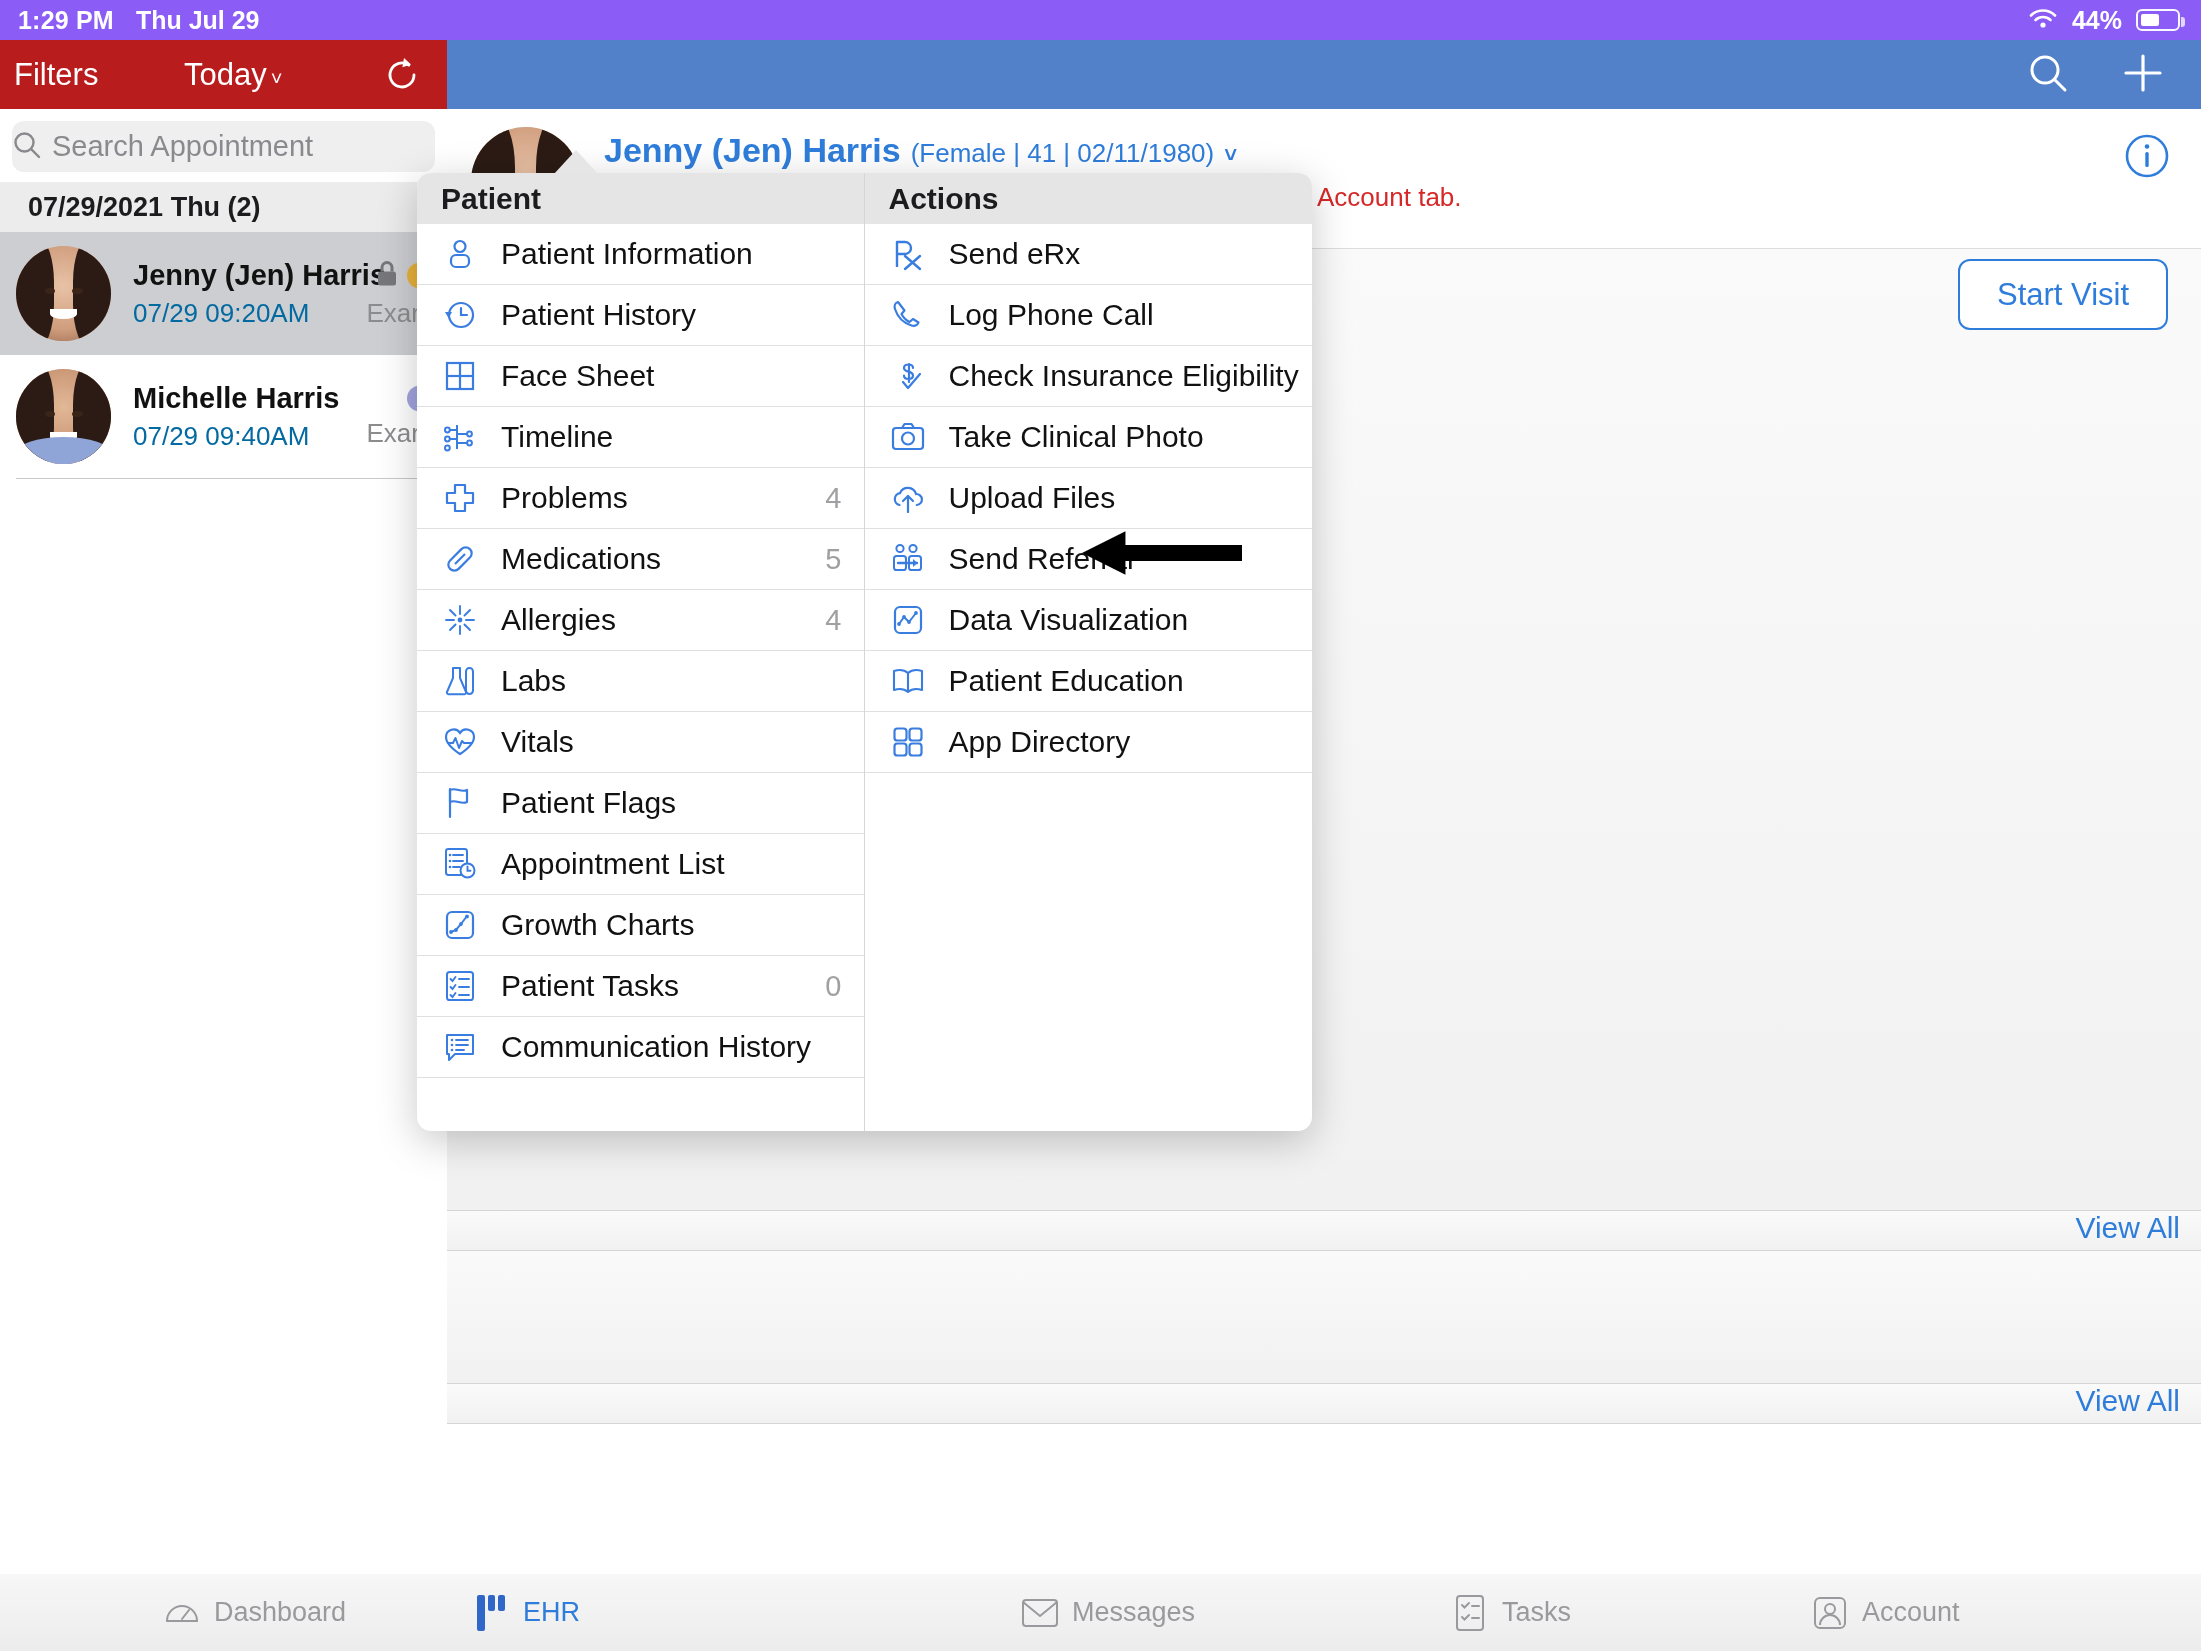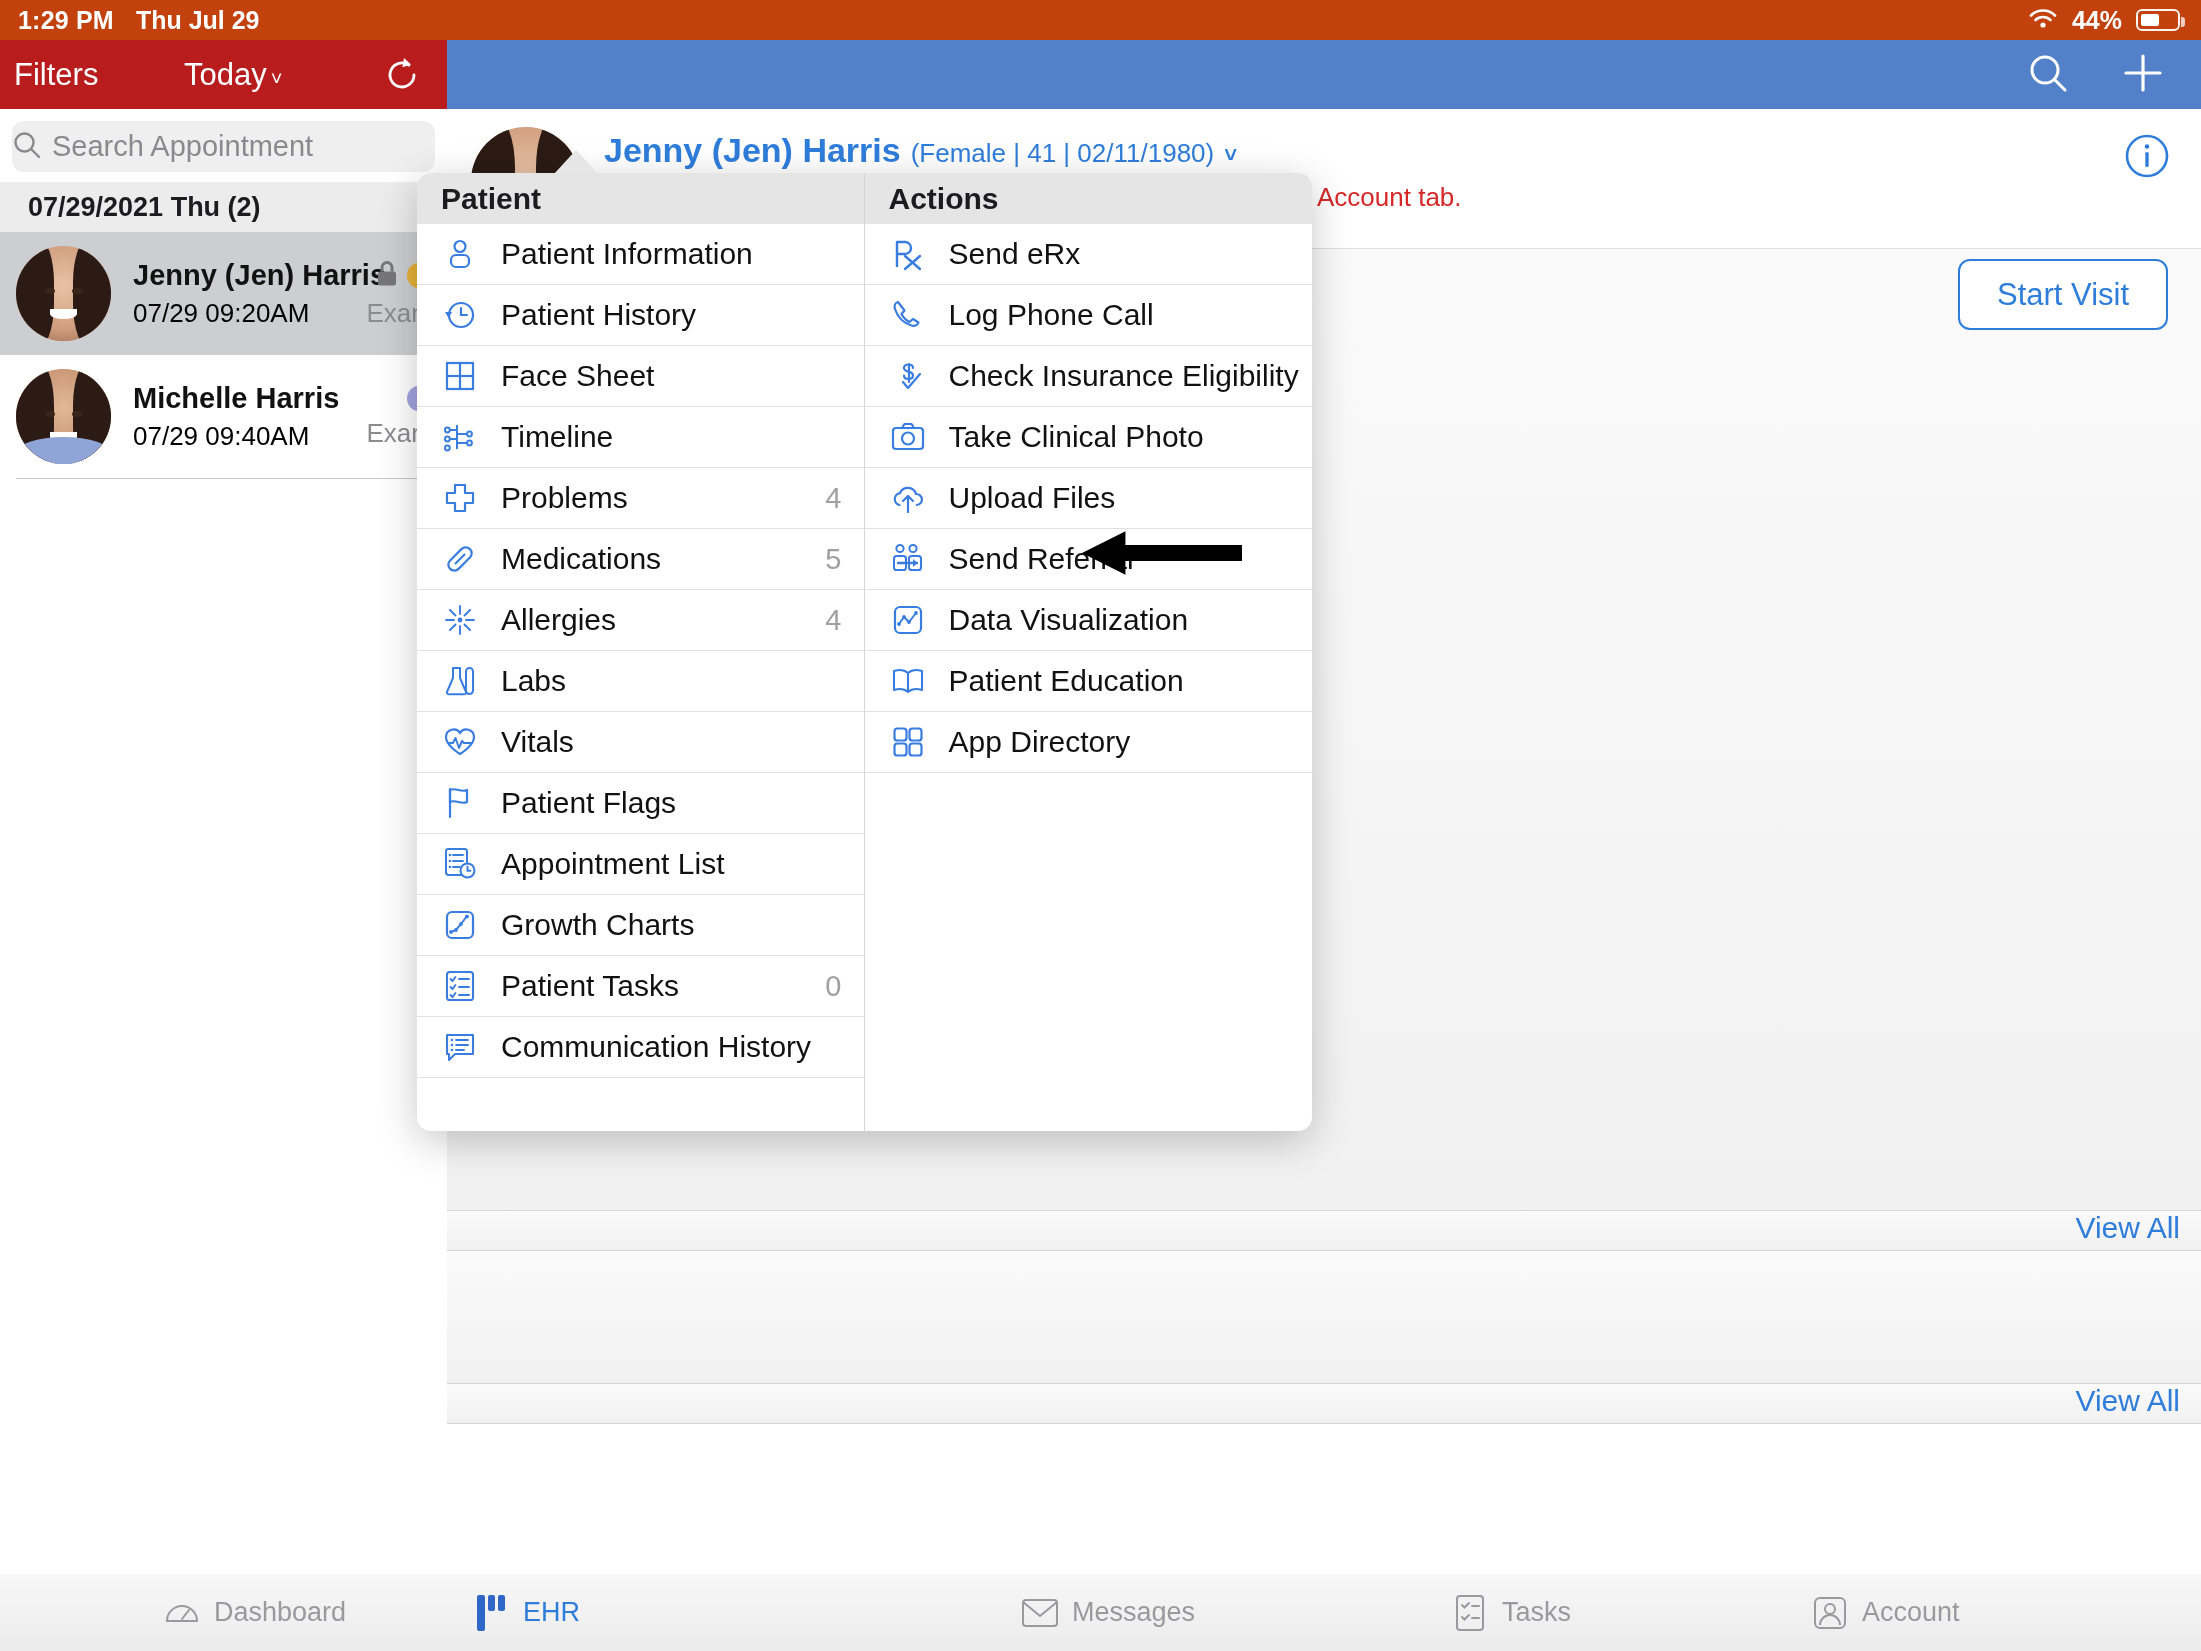--- a/index.html
+++ b/index.html
@@ -7,21 +7,21 @@
     width: 2202px; height: 1651px;
     overflow: hidden;
     font-family: "Liberation Sans", sans-serif;
     background: #ffffff;
   }
   #root { position: relative; width: 2202px; height: 1651px; }
 
   
   .statusbar {
     position: absolute; left: 0; top: 0; width: 2202px; height: 40px;
-    background: #c2410c; color: #ffffff;
+    background: #8b5cf6; color: #ffffff;
     display: flex; align-items: center;
     font-size: 25px; z-index: 30;
   }
   .statusbar .time { margin-left: 18px; font-weight: 600; letter-spacing: 0.2px; }
   .statusbar .date { margin-left: 22px; font-weight: 600; }
   .statusbar .right { margin-left: auto; display: flex; align-items: center; gap: 14px; margin-right: 22px; }
   .batt-pct { font-size: 25px; font-weight: 600; }
   .batt {
     width: 44px; height: 22px; border: 2.5px solid rgba(255,255,255,.95);
     border-radius: 6px; position: relative; display: flex; align-items: center;
@@ -66,21 +66,21 @@
     height: 123px; display: flex; align-items: center; padding: 0 16px;
     position: relative;
   }
   .appt-row.selected { background: #cdced1; }
   .appt-row .ava {
     width: 95px; height: 95px; border-radius: 50%; flex: 0 0 95px;
     overflow: hidden; background: #cbb; position: relative;
   }
   .appt-row .meta { margin-left: 22px; }
   .appt-name { font-size: 29px; font-weight: 700; color: #111; }
-  .appt-time { font-size: 26px; color: #000000; margin-top: 6px; }
+  .appt-time { font-size: 26px; color: #0369a1; margin-top: 6px; }
   .appt-right {
     position: absolute; right: 14px; top: 50%; transform: translateY(-50%);
     display: flex; flex-direction: column; align-items: flex-end; gap: 6px;
   }
   .appt-badges { display: flex; align-items: center; gap: 8px; }
   .dot { width: 26px; height: 26px; border-radius: 50%; }
   .appt-type { font-size: 26px; color: #8c8c8f; }
   .sb-divider { height: 1px; background: #c8c8c8; margin: 0 16px; }
 
   

